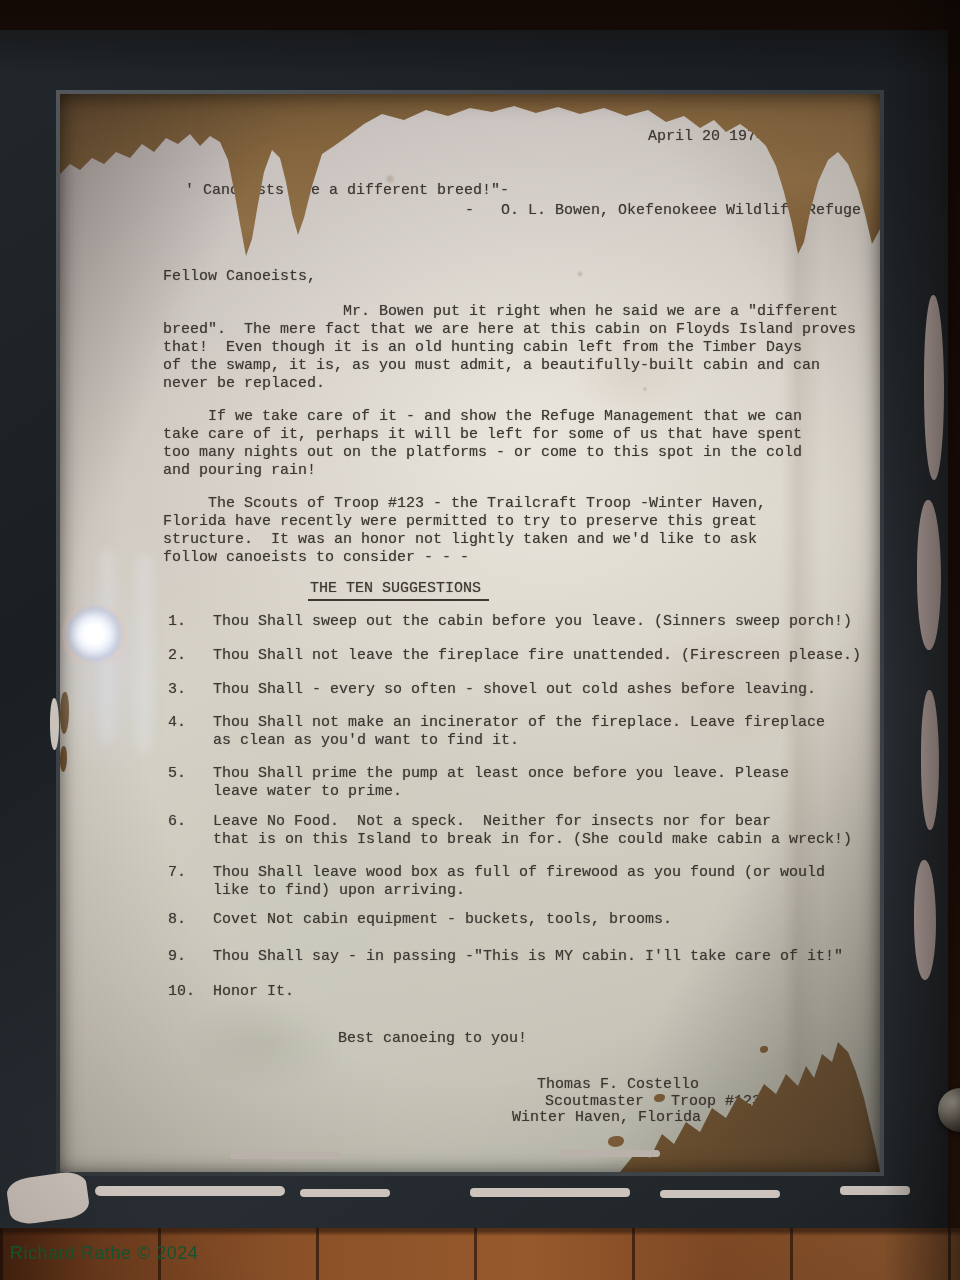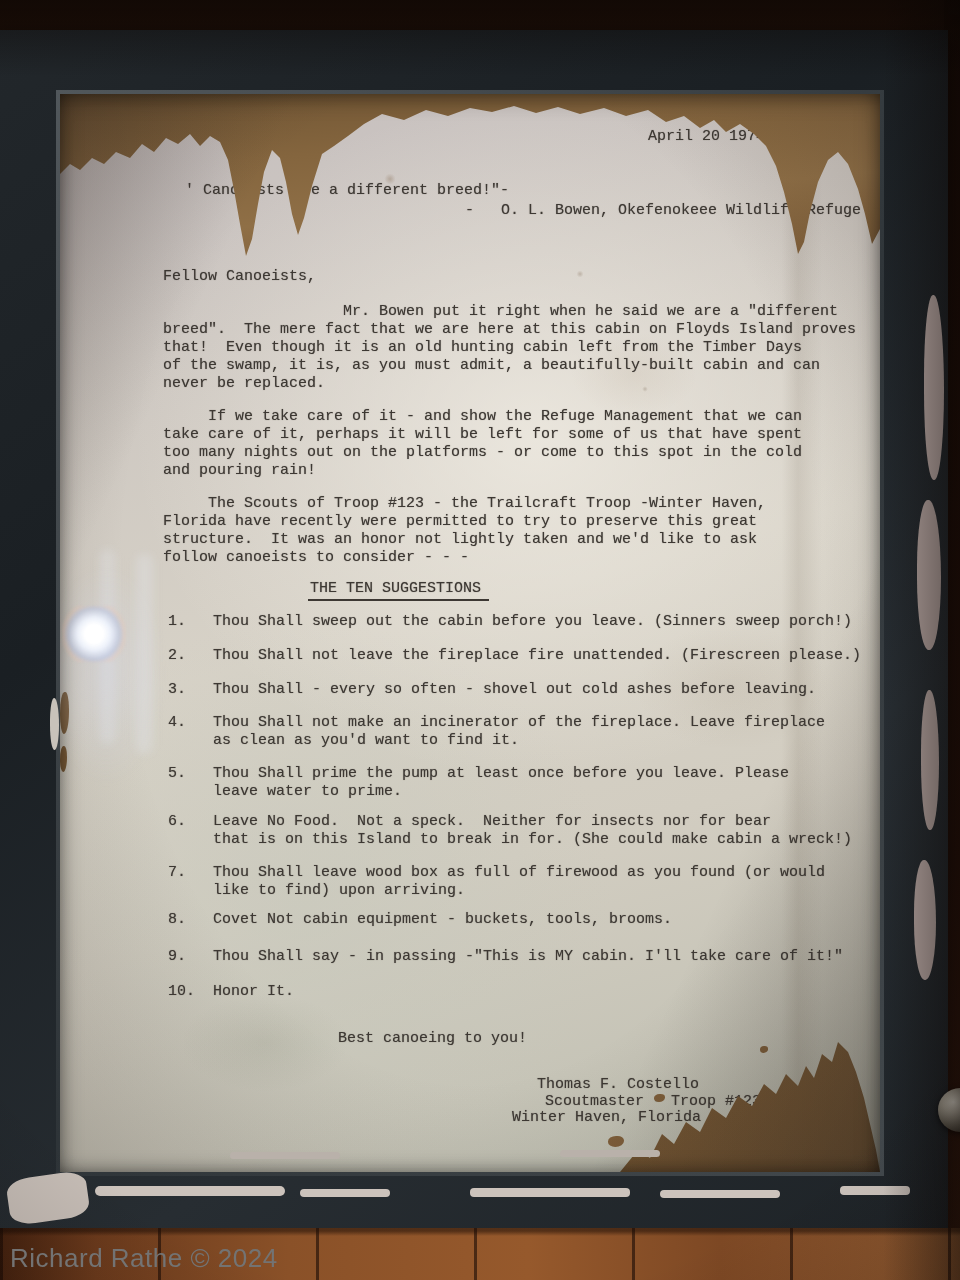--- a/index.html
+++ b/index.html
@@ -91,22 +91,22 @@
     background:radial-gradient(closest-side, rgba(210,215,235,0.35), rgba(210,215,235,0));}
   .glare-core{position:absolute;left:2px;top:512px;width:64px;height:56px;filter:blur(1px);
     background:radial-gradient(circle, #ffffff 0 22%, rgba(240,245,255,0.9) 38%, rgba(170,190,240,0.35) 60%, rgba(255,190,160,0.18) 72%, rgba(255,255,255,0) 80%);}
 
   .vignette{position:absolute;inset:0;z-index:8;pointer-events:none;
     background:
       linear-gradient(180deg, rgba(8,4,2,0.55) 0%, rgba(8,4,2,0) 6%),
       linear-gradient(270deg, rgba(10,5,3,0.5) 0%, rgba(10,5,3,0) 8%),
       radial-gradient(130% 115% at 48% 42%, rgba(0,0,0,0) 52%, rgba(10,5,3,0.42) 88%, rgba(8,4,2,0.6) 100%);}
 
-  .watermark{position:absolute;left:10px;top:1243px;z-index:9;font-size:26px;
-    color:#737373;letter-spacing:0.5px;}
+  .watermark{position:absolute;left:10px;top:1243px;z-index:9;font-size:18px;
+    color:#14532d;letter-spacing:0.5px;}
 </style>
 </head>
 <body>
 
 <div id="scene">
 
   <div class="wall-right"></div>
   <div class="knob"></div>
 
   <div class="frame"></div>

